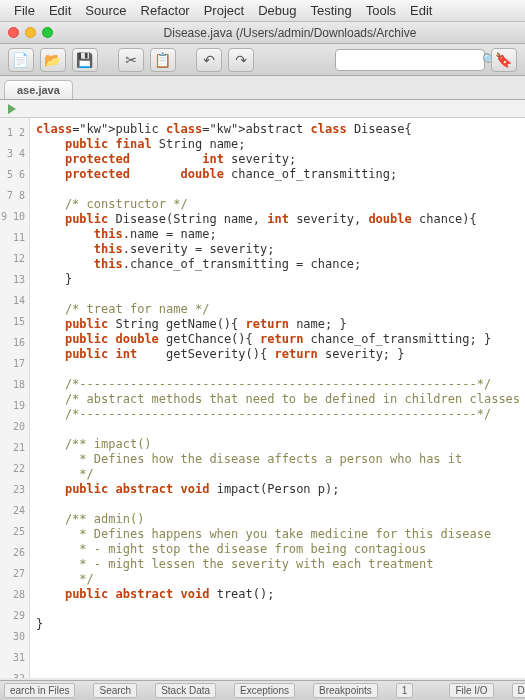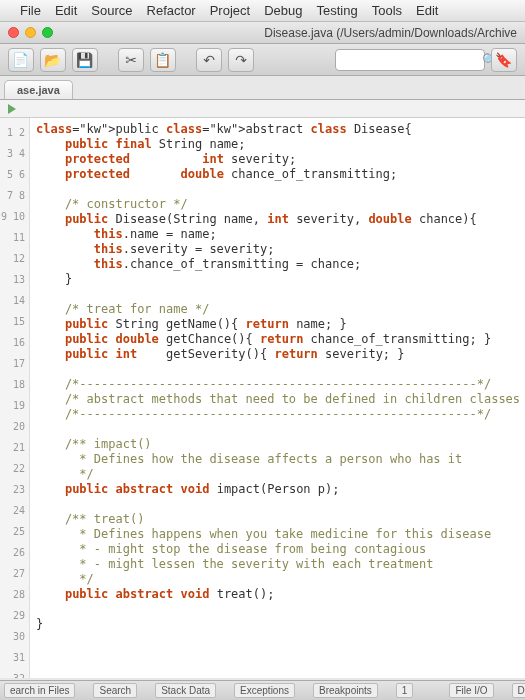--- a/index.html
+++ b/index.html
@@ -9,21 +9,21 @@
       font-family: -apple-system, "Lucida Grande", sans-serif;
       background: #e8e8e8;
       overflow: hidden;
       font-size: 12px;
     }
     .menubar {
       background: linear-gradient(#f8f8f8, #e0e0e0);
       height: 22px;
       display: flex;
       align-items: center;
-      padding: 0 20px;
+      padding: 0 14px;
       gap: 14px;
       border-bottom: 1px solid #bbb;
       font-size: 13px;
       color: #333;
     }
     .menubar span { cursor: default; }
     .titlebar {
       background: linear-gradient(#eaeaea, #d4d4d4);
       height: 22px;
       display: flex;
@@ -31,21 +31,21 @@
       padding: 0 8px;
       font-size: 12px;
       color: #444;
       border-bottom: 1px solid #aaa;
     }
     .traffic { display: flex; gap: 6px; margin-right: 10px; }
     .light { width: 11px; height: 11px; border-radius: 50%; }
     .red { background: #ff5f56; border: 1px solid #e0443e; }
     .yellow { background: #ffbd2e; border: 1px solid #dea123; }
     .green { background: #27c93f; border: 1px solid #1aab29; }
-    .titletext { flex: 1; text-align: right; white-space: nowrap; overflow: hidden; }
+    .titletext { flex: 1; text-align: center; white-space: nowrap; overflow: hidden; }
     .toolbar {
       background: linear-gradient(#e6e6e6, #d0d0d0);
       height: 32px;
       display: flex;
       align-items: center;
       padding: 0 8px;
       gap: 6px;
       border-bottom: 1px solid #aaa;
     }
     .tb-btn {
@@ -256,21 +256,21 @@
 
 <span class="cm">    /*-------------------------------------------------------*/</span>
 <span class="cm">    /* abstract methods that need to be defined in children classes */</span>
 <span class="cm">    /*-------------------------------------------------------*/</span>
 
 <span class="cm">    /** impact()</span>
 <span class="cm">      * Defines how the disease affects a person who has it</span>
 <span class="cm">      */</span>
     <span class="kw">public</span> <span class="kw">abstract</span> <span class="kw">void</span> impact(Person p);
 
-<span class="cm">    /** treat()</span>
+<span class="cm">    /** admin()</span>
 <span class="cm">      * Defines happens when you take medicine for this disease</span>
 <span class="cm">      * - might stop the disease from being contagious</span>
 <span class="cm">      * - might lessen the severity with each treatment</span>
 <span class="cm">      */</span>
     <span class="kw">public</span> <span class="kw">abstract</span> <span class="kw">void</span> treat();
 
 }
 </div>
 </div>
 

